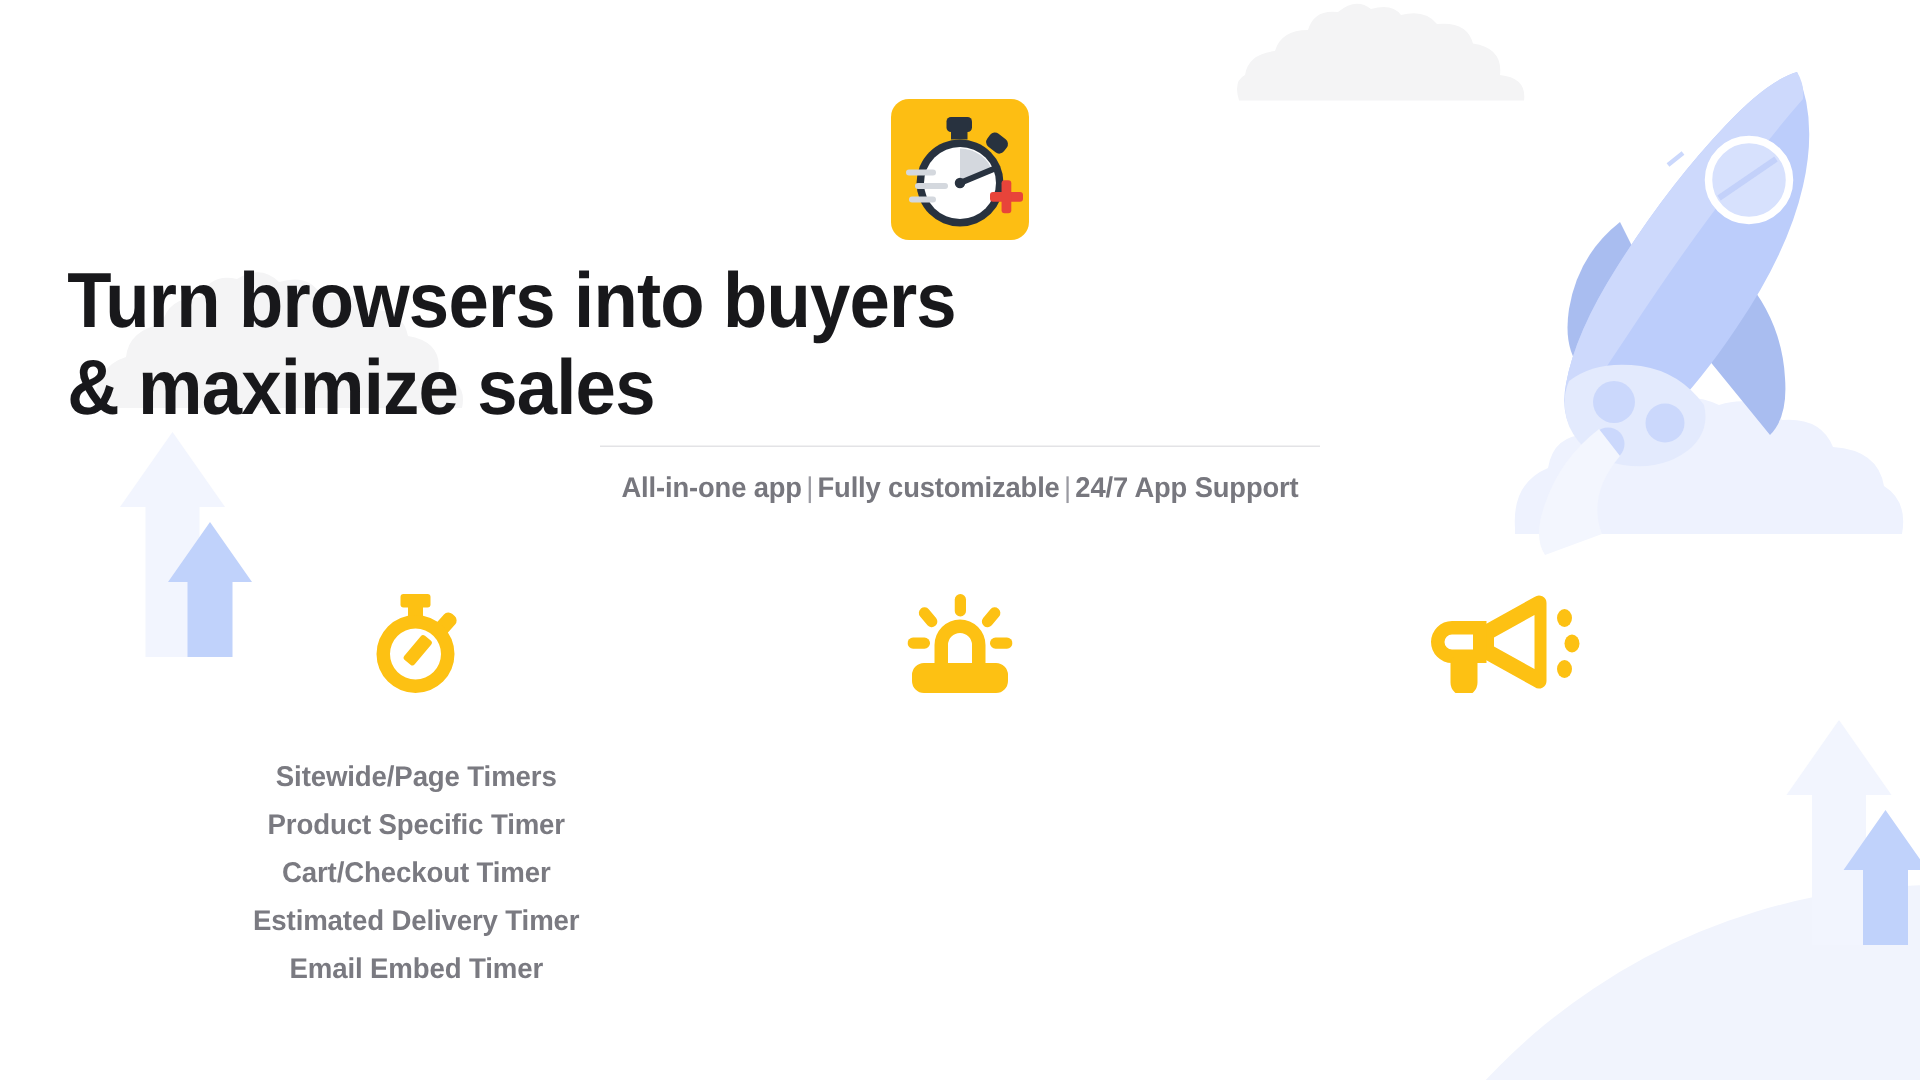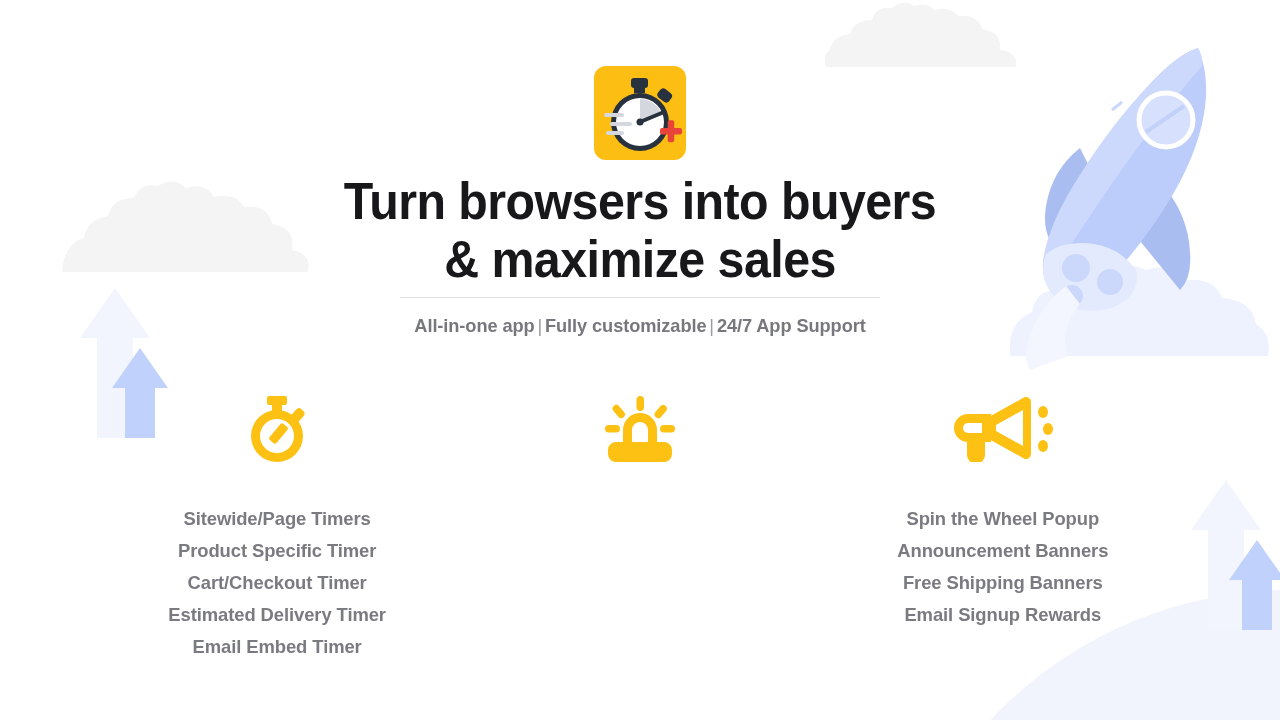--- a/index.html
+++ b/index.html
@@ -17,21 +17,21 @@
   #content { position:relative; z-index:2; width:1280px; height:720px; }
 
   
   .app-icon-wrap {
     position:absolute; left:594px; top:66px; width:92px; height:94px;
   }
   .app-icon-wrap svg { display:block; width:92px; height:94px; }
 
   
   .hero {
-    position:absolute; left:0; top:172px; width:1280px; text-align:center;
+    position:absolute; left:0; top:172px; width:1280px; 
   }
   .hero h1 {
     font-size:52px;
     line-height:58px;
     font-weight:bold;
     color:#18181b;
     letter-spacing:-0.6px;
     transform:scaleX(0.93);
     transform-origin:center top;
     font-family:"Liberation Sans", sans-serif;
@@ -48,21 +48,21 @@
     font-size:19px; font-weight:bold; color:#77777e; letter-spacing:-0.1px;
     transform:scaleX(0.96); transform-origin:center top;
   }
   .subtitle .sep { color:#9a9aa1; font-weight:normal; padding:0 3px; }
 
   
   .columns {
     position:absolute; left:0; top:396px; width:1280px;
     display:flex; justify-content:center; align-items:flex-start;
   }
-  .col { width:363px; display:flex; flex-direction:column; align-items:center; }
+  .col { width:363px; display:flex; flex-direction:column; }
   .col-icon { height:66px; display:flex; align-items:center; justify-content:center; }
   .col-icon svg { display:block; }
   .col-list { margin-top:41px; text-align:center; }
   .col-list .item {
     font-size:19px;
     font-weight:bold;
     color:#7a7a81;
     line-height:32px;
     letter-spacing:-0.1px;
     white-space:nowrap;
@@ -243,22 +243,16 @@
             <path d="M19 42 L31 42 A3 3 0 0 1 34 45 L34 59 A9 9 0 0 1 16 59
                      L16 45 A3 3 0 0 1 19 42 Z
                      M23 50 L27 50 L27 58 A2 2 0 0 1 23 58 Z"></path>
 
             <ellipse cx="92" cy="16" rx="5" ry="6"></ellipse>
             <ellipse cx="97" cy="33" rx="5" ry="6"></ellipse>
             <ellipse cx="92" cy="50" rx="5" ry="6"></ellipse>
           </g>
         </svg>
       </div>
-      <div class="col-list">
-        <div class="item">Spin the Wheel Popup</div>
-        <div class="item">Announcement Banners</div>
-        <div class="item">Free Shipping Banners</div>
-        <div class="item">Email Signup Rewards</div>
-      </div>
     </div>
 
   </div>
 </div>
 
 </body></html>

